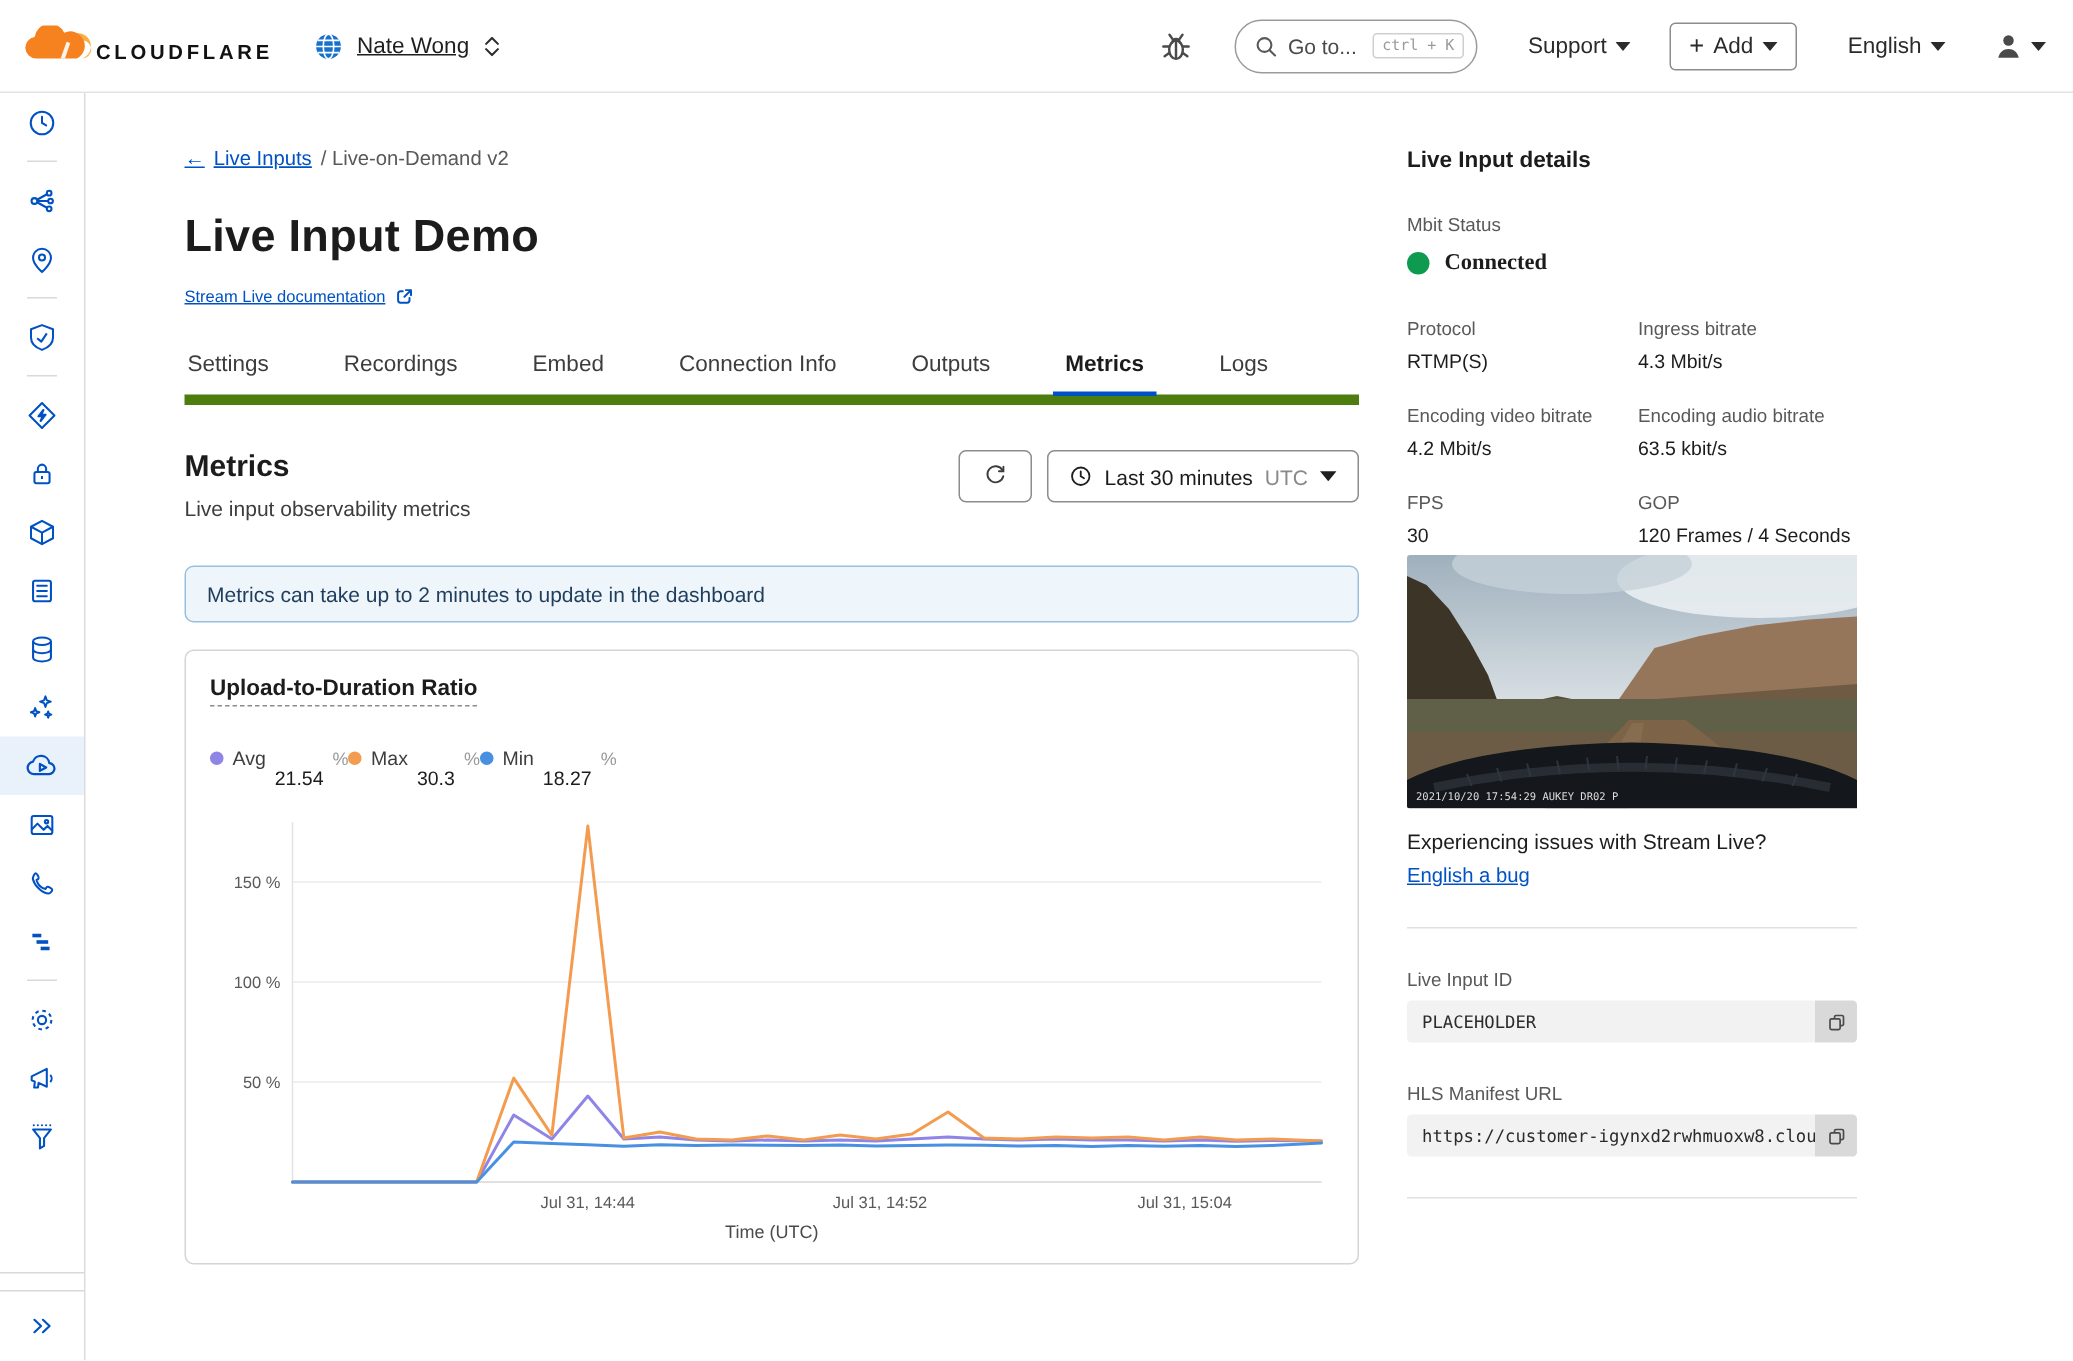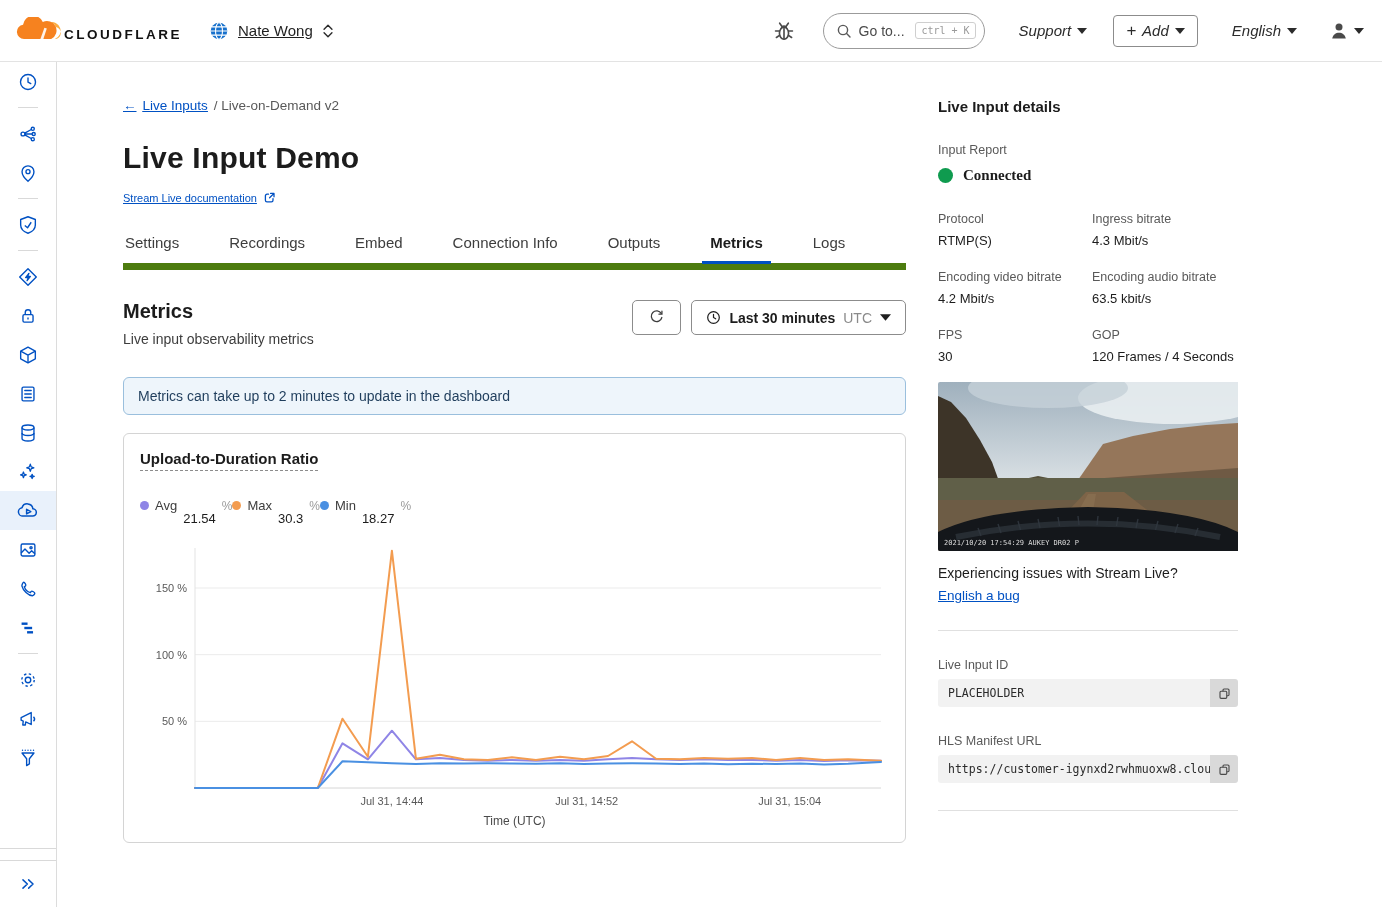--- a/index.html
+++ b/index.html
@@ -14,21 +14,21 @@
   .acct { display:flex; align-items:center; gap:8px; margin-left:26px; cursor:pointer;text-decoration:underline; }
   .acct-name { font-size:15px; color:#1f1f1f; }
   .top-spacer { flex:1; }
   .iconbtn { background:none; border:none; cursor:pointer; display:flex; align-items:center; }
   .search-pill { width:162px; height:36px; border:1px solid #9b9b9b; border-radius:18px;
     display:flex; align-items:center; gap:7px; padding:0 8px 0 12px; margin-left:26px; cursor:text; background:#fff;}
   .search-ph { font-size:14px; color:#4a4a4a; flex:1; }
   .kbd { font-size:10px; color:#9a9a9a; border:1px solid #cfcfcf; border-radius:3px; padding:2px 5px;
     font-family:"DejaVu Sans Mono", monospace; background:#fff; }
   .menu-item { display:flex; align-items:center; gap:6px; font-size:15px; color:#2b2b2b;
-    margin-left:34px; cursor:pointer; background:none; border:none; font-family:inherit;font-style:italic;}
+    margin-left:34px; cursor:pointer; background:none; border:none; font-family:inherit;}
   .add-btn { border:1px solid #8c8c8c; border-radius:4px; height:32px; padding:0 12px; margin-left:26px; }
   .caret { display:inline-block; }
   .user-menu { margin-left:30px; display:flex; align-items:center; gap:3px; cursor:pointer; }
 
   
   .page { display:flex; height:845px; }
   .sidebar { width:57px; border-right:1px solid #dcdcdc; display:flex; flex-direction:column; align-items:stretch; }
   .s-item { height:39px; display:flex; align-items:center; justify-content:center; cursor:pointer; }
   .s-item.active { background:#e9f1fb; }
   .s-div { width:20px; border-top:1px solid #d9d9d9; margin:6px auto; }
@@ -53,21 +53,21 @@
   .tab.active::after { content:""; position:absolute; left:-6px; right:-6px; bottom:-1px; height:3px; background:#0051c3; }
 
   .sec-head { margin-top:30px; display:flex; align-items:flex-start; }
   .sec-title { font-size:20px; font-weight:600; color:#1c1c1c; }
   .sec-sub { font-size:14px; color:#3d3d3d; margin-top:8px; }
   .sec-actions { margin-left:auto; display:flex; gap:10px; }
   .btn { border:1px solid #8c8c8c; border-radius:5px; background:#fff; height:35px;
     display:flex; align-items:center; justify-content:center; cursor:pointer; font-family:inherit; }
   .refresh-btn { width:49px; }
   .range-btn { padding:0 14px; gap:8px; font-size:14px; }
-  .range-main { font-weight:700; color:#1c1c1c; }
+  .range-main { font-weight:400; color:#1c1c1c; }
   .range-tz { color:#8a8a8a; }
 
   .banner { margin-top:30px; border:1px solid #9abfdd; background:#eef5fb; border-radius:6px;
     padding:10px 14px; font-size:14px; color:#1f3d5c; }
 
   .card { margin-top:18px; border:1px solid #d4d4d4; border-radius:6px; padding:16px 16px 14px; }
   .card-title { display:inline-block; font-size:15px; font-weight:600; color:#1c1c1c;
     border-bottom:1px dashed #8c8c8c; padding-bottom:3px; cursor:help; }
   .legend { margin-top:14px; display:flex; align-items:center; }
   .legend-item { display:flex; align-items:center; gap:6px; cursor:pointer; }
@@ -81,21 +81,21 @@
   
   .d-title { font-size:15px; font-weight:700; color:#1c1c1c; }
   .d-label { font-size:12.5px; color:#595959; }
   .status-label { margin-top:28px; }
   .status-row { margin-top:10px; display:flex; align-items:center; gap:10px; }
   .status-dot { width:15px; height:15px; border-radius:50%; }
   .status-text { font-size:15px; font-weight:700; color:#1c1c1c;font-family:Liberation Serif, serif; }
   .d-grid { margin-top:28px; display:grid; grid-template-columns:154px 1fr; row-gap:22px; }
   .d-field .d-label { margin-bottom:7px; }
   .d-value { font-size:13px; font-weight:400; color:#1c1c1c; }
-  .video-wrap { margin-top:18px; width:308px; height:169px; border-radius:2px; overflow:hidden; }
+  .video-wrap { margin-top:6px; width:308px; height:169px; border-radius:2px; overflow:hidden; }
   .issues { margin-top:14px; font-size:14px; color:#1c1c1c; }
   .report { margin-top:7px; font-size:13.5px; }
   .d-hr { border:none; border-top:1px solid #e0e0e0; margin-top:27px; }
   .code-label { margin-top:27px; }
   .code-row { margin-top:7px; display:flex; height:28px; }
   .code-box { flex:1; background:#f2f2f2; border-radius:3px 0 0 3px; display:flex; align-items:center;
     padding:0 10px; font-family:"DejaVu Sans Mono", monospace; font-size:11.5px; color:#2b2b2b;
     white-space:nowrap; overflow:hidden; }
   .copy-btn { width:28px; background:#d9d9d9; border:none; border-radius:0 3px 3px 0;
     display:flex; align-items:center; justify-content:center; cursor:pointer; }
@@ -448,21 +448,21 @@
           <polyline points="55.0,252.0 177.8,252.0 202.5,182.7 227.9,220.7 251.9,14.7 275.9,222.7 299.9,218.7 323.9,223.3 347.9,224.0 371.9,221.3 395.9,224.0 420.0,220.7 444.0,223.3 468.0,220.0 492.0,205.3 516.0,222.7 540.0,223.3 564.0,222.0 588.0,222.7 612.0,222.0 636.0,224.0 660.1,222.0 684.1,224.0 708.1,223.3 741.0,224.7" fill="none" stroke="#f39c50" stroke-width="2" stroke-linejoin="round" stroke-linecap="round"></polyline>
           <polyline points="55.0,252.0 177.8,252.0 202.5,225.3 227.9,226.3 251.9,227.2 275.9,228.1 299.9,227.2 323.9,227.6 347.9,227.3 371.9,227.5 395.9,227.7 420.0,227.3 444.0,228.0 468.0,227.6 492.0,227.3 516.0,227.5 540.0,228.0 564.0,227.6 588.0,228.3 612.0,227.7 636.0,228.1 660.1,227.6 684.1,228.4 708.1,227.7 741.0,226.0" fill="none" stroke="#4a90e2" stroke-width="2" stroke-linejoin="round" stroke-linecap="round"></polyline>
         </svg>
       <div class="axis-title">Time (UTC)</div>
     </section>
   </main>
 
   <aside class="details">
     <h3 class="d-title">Live Input details</h3>
 
-    <div class="d-label status-label">Input Report</div>
+    <div class="d-label status-label">Mbit Status</div>
     <div class="status-row">
       <span class="status-dot" style="background: rgb(15, 155, 79);"></span>
       <span class="status-text">Connected</span>
     </div>
 
     <div class="d-grid">
       <div class="d-field">
         <div class="d-label">Protocol</div>
         <div class="d-value">RTMP(S)</div>
       </div>

